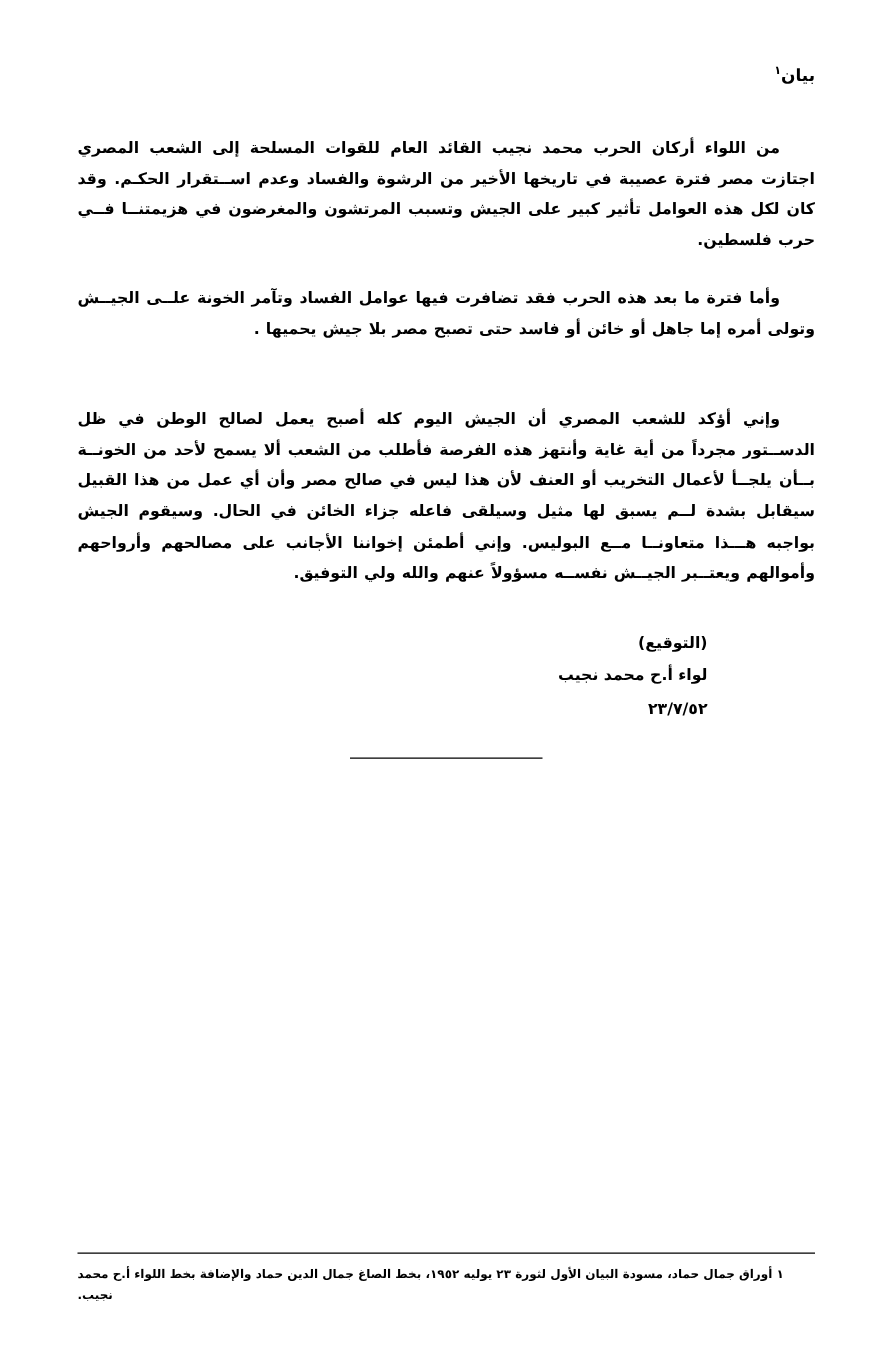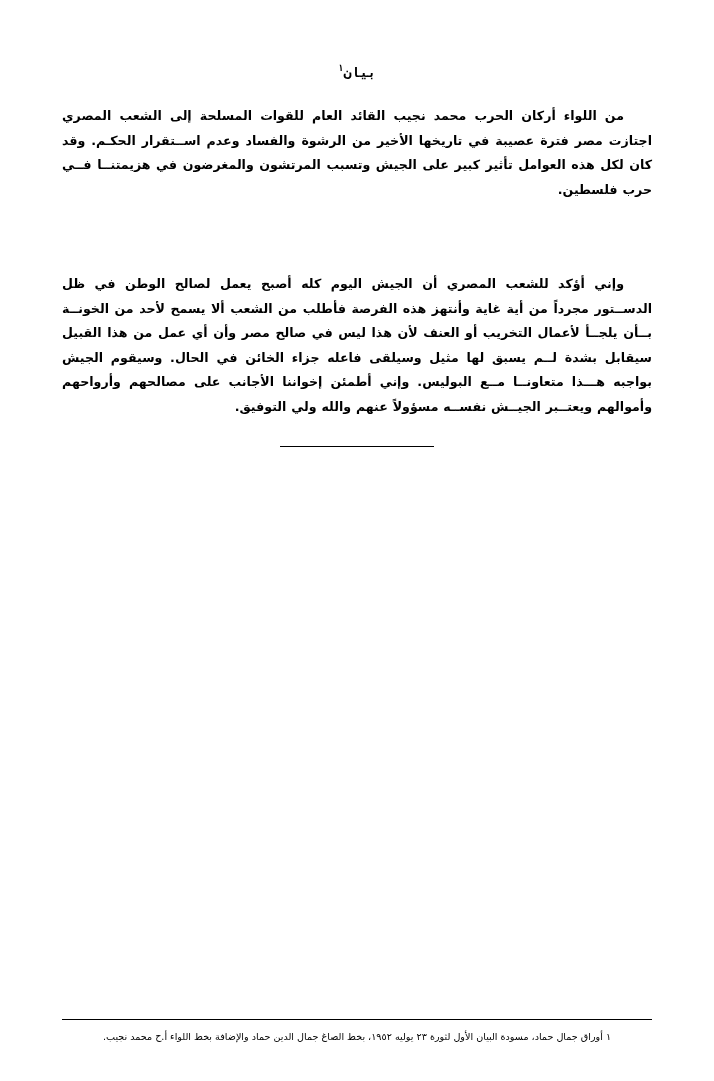--- a/index.html
+++ b/index.html
@@ -15,34 +15,32 @@
     color: #000000;
     overflow: hidden;
   }
   .page {
     position: absolute;
     inset: 0;
     padding: 46px 62px 0 62px;
     box-sizing: border-box;
   }
   .doc-title {
-    text-align: center;
     font-size: 13.5px;
     font-weight: bold;
-    margin: 16px 0 0 0;
+    margin: 4px 0 0 0;
     line-height: 1.6;
-    font-family: Liberation Mono, monospace;
   }
   .doc-title .fn {
     font-size: 9px;
     vertical-align: super;
     font-weight: bold;
   }
   .body-block {
-    margin-top: 20px;
+    margin-top: 34px;
   }
   p.para {
     margin: 0 0 0 0;
     font-size: 12.6px;
     font-weight: bold;
     line-height: 1.95;
     text-align: justify;
     text-align-last: right;
     text-justify: inter-word;
     word-spacing: 0.5px;
@@ -78,49 +76,55 @@
     bottom: 36px;
   }
   .footnote-rule {
     width: 100%;
     height: 0;
     border-top: 1px solid #000;
     margin-bottom: 9px;
   }
   .footnote-text {
     font-size: 9.6px;
-    font-weight: normal;
+    font-weight: bold;
     line-height: 1.7;
-    text-align: center;
+    text-align: left;
   }
 </style>
 </head>
 <body>
 
 <div class="page">
 
   <h1 class="doc-title"><span>بيان</span><span class="fn">١</span></h1>
 
   <div class="body-block">
 
     <p class="para indent">من اللواء أركان الحرب محمد نجيب القائد العام للقوات المسلحة إلى الشعب المصري اجتازت مصر فترة عصيبة في تاريخها الأخير من الرشوة والفساد وعدم اســتقرار الحكـم. وقد كان لكل هذه العوامل تأثير كبير على الجيش وتسبب المرتشون والمغرضون في هزيمتنــا فــي حرب فلسطين.</p>
 
     <div class="gap-md"></div>
 
+    <p class="para indent">وأما فترة ما بعد هذه الحرب فقد تضافرت فيها عوامل الفساد وتآمر الخونة علــى الجيــش وتولى أمره إما جاهل أو خائن أو فاسد حتى تصبح مصر بلا جيش يحميها .</p>
 
 
     <div class="gap-md"></div>
 
 
     <div class="gap-lg"></div>
 
     <p class="para indent">وإني أؤكد للشعب المصري أن الجيش اليوم كله أصبح يعمل لصالح الوطن في ظل الدســتور مجرداً من أية غاية وأنتهز هذه الفرصة فأطلب من الشعب ألا يسمح لأحد من الخونــة بــأن يلجــأ لأعمال التخريب أو العنف لأن هذا ليس في صالح مصر وأن أي عمل من هذا القبيل سيقابل بشدة لــم يسبق لها مثيل وسيلقى فاعله جزاء الخائن في الحال. وسيقوم الجيش بواجبه هـــذا متعاونــا مــع البوليس. وإني أطمئن إخواننا الأجانب على مصالحهم وأرواحهم وأموالهم ويعتــبر الجيــش نفســه مسؤولاً عنهم والله ولي التوفيق.</p>
 
   </div>
 
+  <div class="signature-block">
+    <div class="sig-line">(التوقيع)</div>
+    <div class="sig-line">لواء أ.ح محمد نجيب</div>
+    <div class="sig-line sig-date">٢٣/٧/٥٢</div>
+  </div>
 
   <div class="rule-mid"></div>
 
   <div class="footnote-wrap">
     <div class="footnote-rule"></div>
     <div class="footnote-text">١ أوراق جمال حماد، مسودة البيان الأول لثورة ٢٣ يوليه ١٩٥٢، بخط الصاغ جمال الدين حماد والإضافة بخط اللواء أ.ح محمد نجيب.</div>
   </div>
 
 </div>
 

